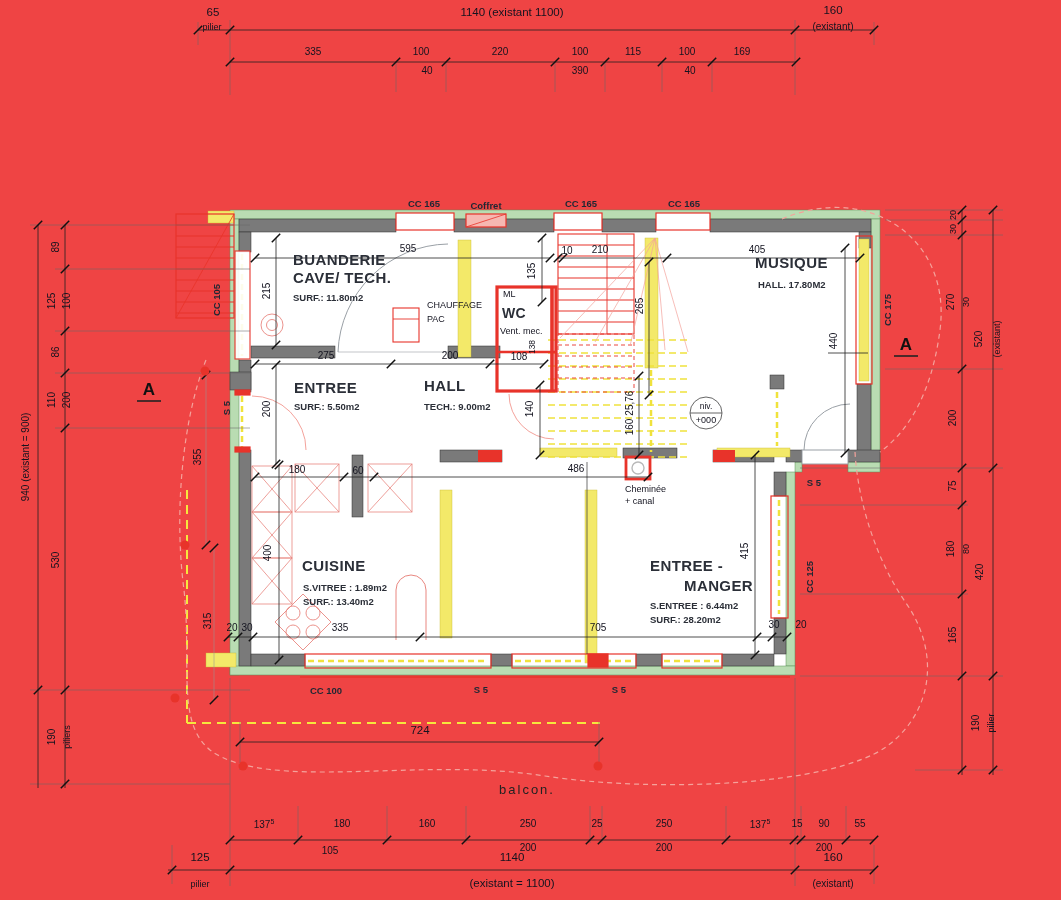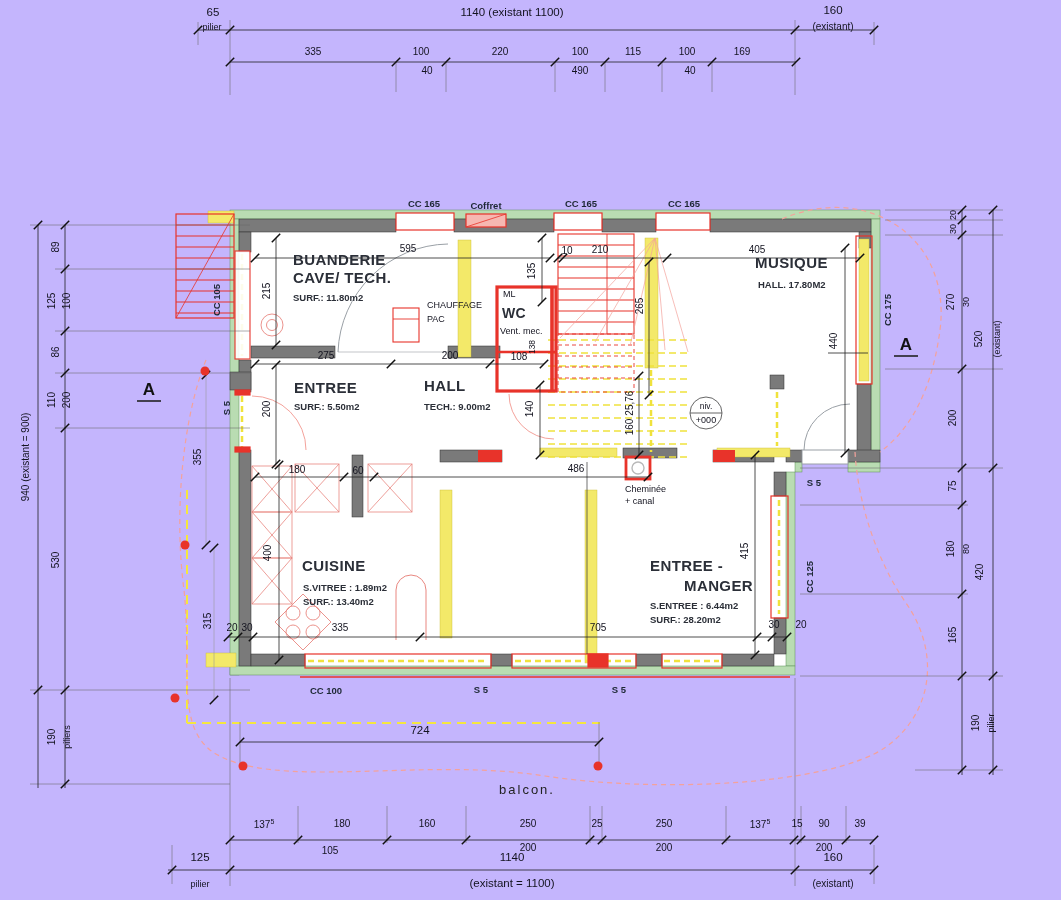--- a/index.html
+++ b/index.html
@@ -1,16 +1,16 @@
 <!DOCTYPE html>
 <html><head>
 <meta charset="utf-8">
 <style>
   html,body{margin:0;background:#fff;}
-  #stage{position:relative;width:1061px;height:900px;background:#c4b5fd;overflow:hidden;
+  #stage{position:relative;width:1061px;height:900px;background:#ef4444;overflow:hidden;
          font-family:"Liberation Sans","DejaVu Sans",sans-serif;}
   #lines{position:absolute;left:0;top:0;}
   .lb{position:absolute;font-size:10px;color:#13131f;white-space:nowrap;line-height:1;z-index:2;}
   .c{transform:translate(-50%,-50%);}
   .v{transform:translate(-50%,-50%) rotate(-90deg);}
   .big{font-size:11.5px;}
   .sm{font-size:9px;}
   .xs{font-size:8.5px;}
   .rt{font-size:15px;font-weight:600;letter-spacing:.4px;color:#2b2f38;}
   .rs{font-size:9.5px;font-weight:700;color:#2b2f38;}
@@ -411,21 +411,21 @@
 <span class="lb big c" style="left:833px;top:11px">160</span>
 <span class="lb c" style="left:833px;top:27px">(existant)</span>
 <span class="lb c" style="left:313px;top:52px">335</span>
 <span class="lb c" style="left:421px;top:52px">100</span>
 <span class="lb c" style="left:500px;top:52px">220</span>
 <span class="lb c" style="left:580px;top:52px">100</span>
 <span class="lb c" style="left:633px;top:52px">115</span>
 <span class="lb c" style="left:687px;top:52px">100</span>
 <span class="lb c" style="left:742px;top:52px">169</span>
 <span class="lb c" style="left:427px;top:71px">40</span>
-<span class="lb c" style="left:580px;top:71px">490</span>
+<span class="lb c" style="left:580px;top:71px">390</span>
 <span class="lb c" style="left:690px;top:71px">40</span>
 
 <span class="lb v" style="left:26px;top:457px">940 (existant = 900)</span>
 <span class="lb v" style="left:56px;top:247px">89</span>
 <span class="lb v" style="left:52px;top:301px">125</span>
 <span class="lb v" style="left:67px;top:301px">100</span>
 <span class="lb v" style="left:56px;top:352px">86</span>
 <span class="lb v" style="left:52px;top:400px">110</span>
 <span class="lb v" style="left:67px;top:400px">200</span>
 <span class="lb v" style="left:56px;top:560px">530</span>
@@ -454,21 +454,21 @@
 <span class="lb balc c" style="left:527px;top:789px">balcon.</span>
 <span class="lb c" style="left:264px;top:824px"><span>137</span><span class="sup">5</span></span>
 <span class="lb c" style="left:342px;top:824px">180</span>
 <span class="lb c" style="left:427px;top:824px">160</span>
 <span class="lb c" style="left:528px;top:824px">250</span>
 <span class="lb c" style="left:597px;top:824px">25</span>
 <span class="lb c" style="left:664px;top:824px">250</span>
 <span class="lb c" style="left:760px;top:824px"><span>137</span><span class="sup">5</span></span>
 <span class="lb c" style="left:797px;top:824px">15</span>
 <span class="lb c" style="left:824px;top:824px">90</span>
-<span class="lb c" style="left:860px;top:824px">39</span>
+<span class="lb c" style="left:860px;top:824px">55</span>
 <span class="lb c" style="left:330px;top:851px">105</span>
 <span class="lb c" style="left:528px;top:848px">200</span>
 <span class="lb c" style="left:664px;top:848px">200</span>
 <span class="lb c" style="left:824px;top:848px">200</span>
 <span class="lb big c" style="left:200px;top:858px">125</span>
 <span class="lb sm c" style="left:200px;top:884px">pilier</span>
 <span class="lb big c" style="left:512px;top:858px">1140</span>
 <span class="lb big c" style="left:512px;top:884px">(existant = 1100)</span>
 <span class="lb big c" style="left:833px;top:858px">160</span>
 <span class="lb c" style="left:833px;top:884px">(existant)</span>

